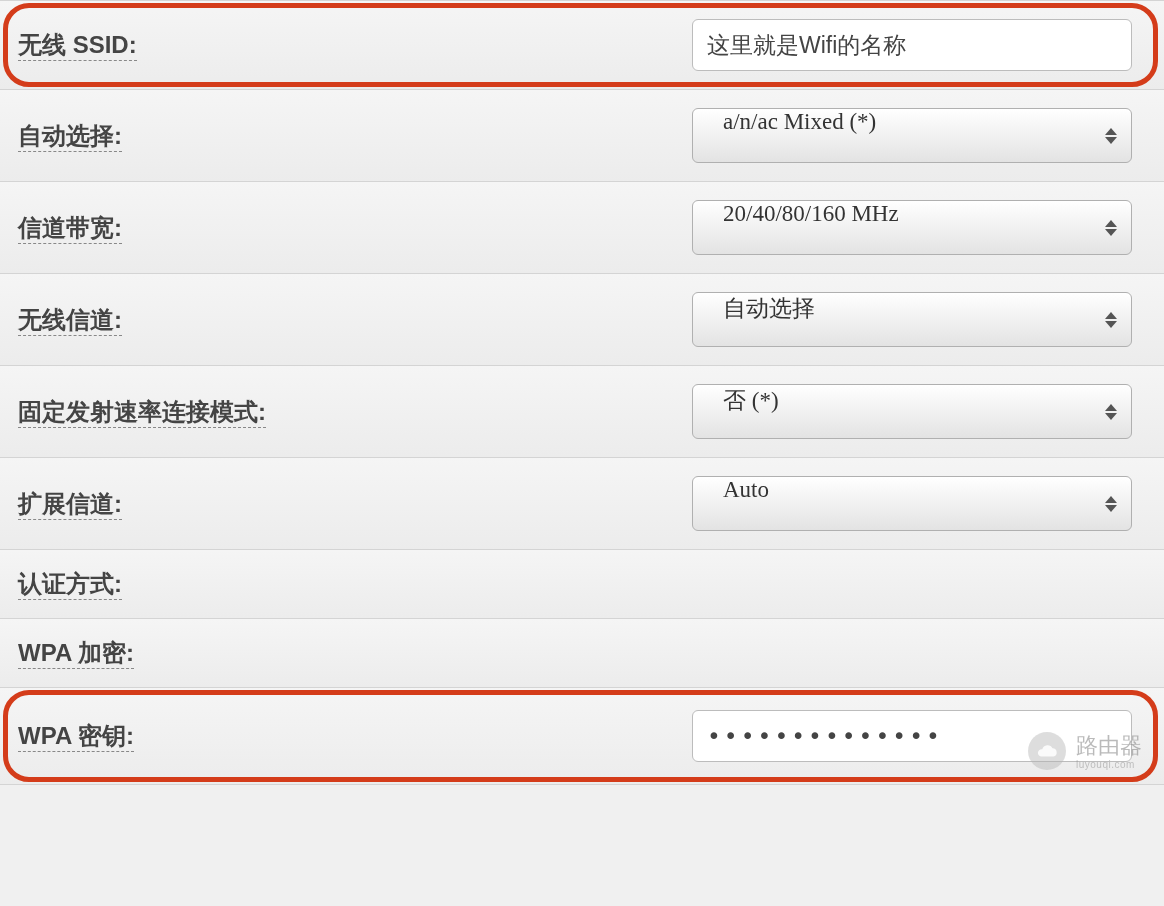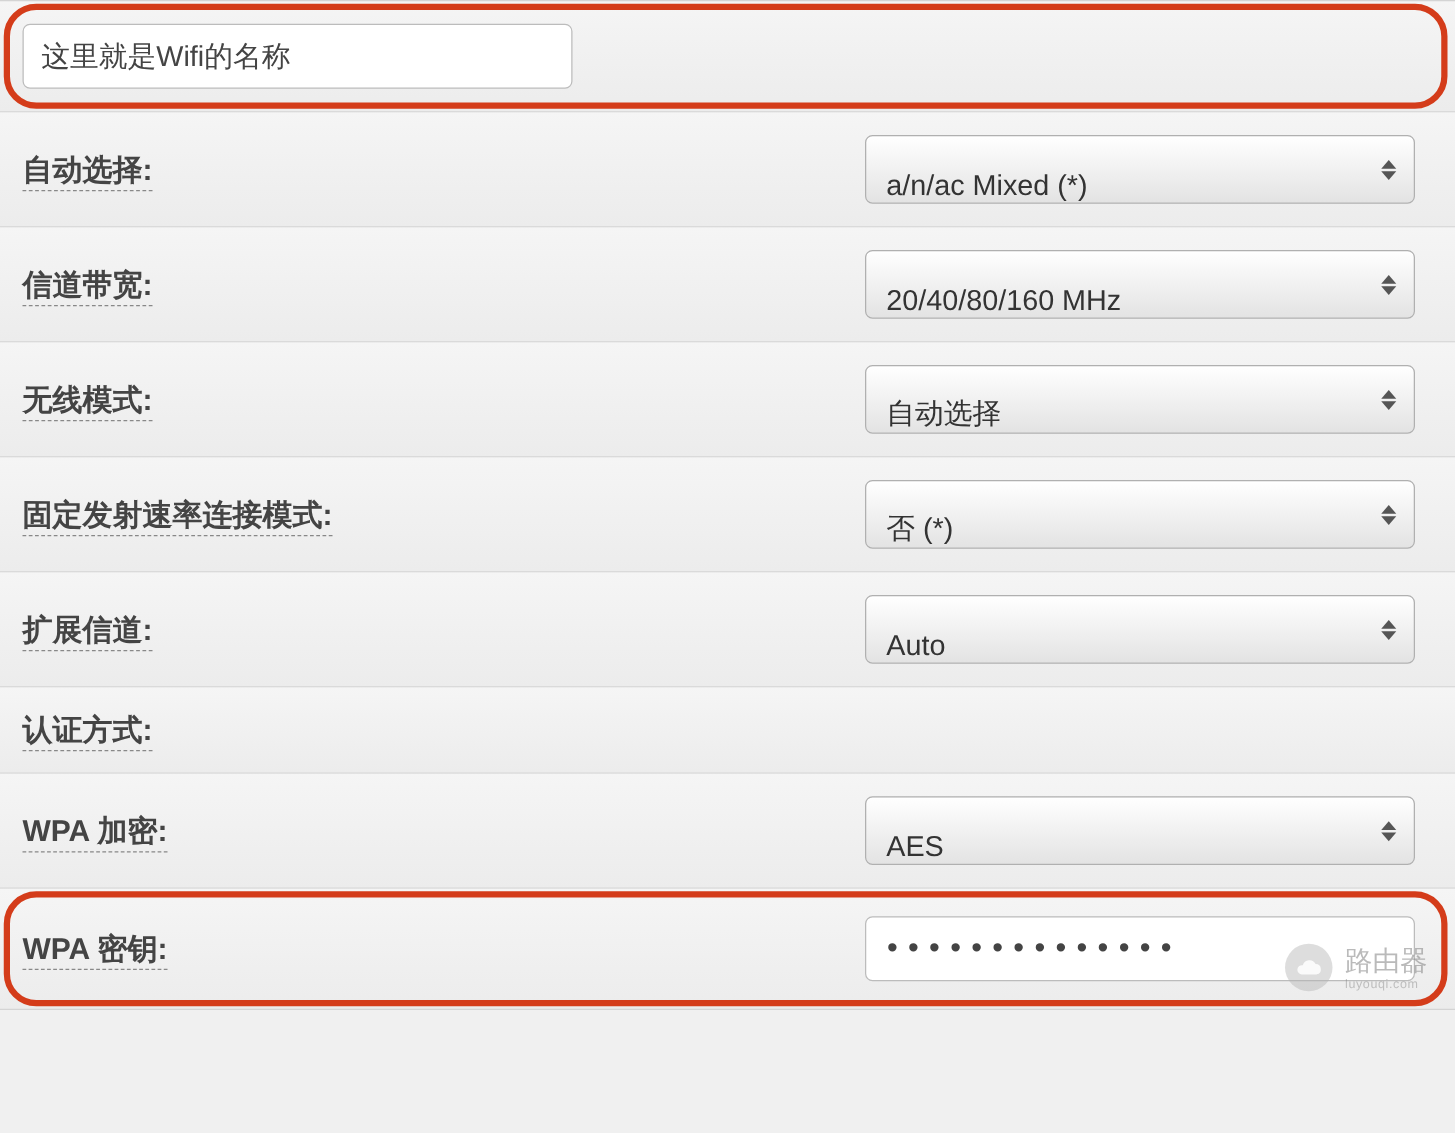--- a/index.html
+++ b/index.html
@@ -58,27 +58,28 @@
     position: relative;
     width: 440px;
   }
   .select-box {
     width: 100%;
     height: 55px;
     border: 1px solid #b0b0b0;
     border-radius: 6px;
     background: linear-gradient(#ffffff, #e3e3e3);
     box-shadow: inset 0 1px 0 #fff;
-    padding: 0 40px 0 16px;
+    padding: 0 40px 0 30px;
     font-size: 23px;
     color: #333;
     display: flex;
-    align-items: flex-end;
+    align-items: flex-start;
     cursor: pointer;
     position: relative;
+    font-family: Liberation Serif, serif;
   }
   .select-arrows {
     position: absolute;
     right: 14px;
     top: 50%;
     transform: translateY(-50%);
     display: flex;
     flex-direction: column;
     gap: 2px;
   }
@@ -172,20 +173,23 @@
     position: relative;
   }
 </style>
 </head>
 <body>
 
 <div class="container">
 
   <div class="row">
     <div class="highlight"></div>
+    <div class="label-cell">
+      <span class="label-text">无线 SSID:</span>
+    </div>
     <div class="control-cell">
       <input class="text-input" type="text" value="这里就是Wifi的名称" style="">
     </div>
   </div>
 
 
   <div class="row">
     <div class="label-cell">
       <span class="label-text">自动选择:</span>
     </div>
@@ -214,21 +218,21 @@
             <span class="arrow-up"></span>
               <span class="arrow-down"></span>
           </span>
         </div>
       </div>
     </div>
   </div>
 
   <div class="row">
     <div class="label-cell">
-      <span class="label-text">无线模式:</span>
+      <span class="label-text">无线信道:</span>
     </div>
     <div class="control-cell">
       <div class="select-wrap">
         <div class="select-box">
           <span>自动选择</span>
           <span class="select-arrows">
             <span class="arrow-up"></span>
               <span class="arrow-down"></span>
           </span>
         </div>
@@ -272,31 +276,20 @@
 
   <div class="row">
     <div class="label-cell">
       <span class="label-text">认证方式:</span>
     </div>
   </div>
 
   <div class="row">
     <div class="label-cell">
       <span class="label-text">WPA 加密:</span>
-    </div>
-    <div class="control-cell">
-      <div class="select-wrap">
-        <div class="select-box">
-          <span>AES</span>
-          <span class="select-arrows">
-            <span class="arrow-up"></span>
-              <span class="arrow-down"></span>
-          </span>
-        </div>
-      </div>
     </div>
   </div>
 
   <div class="row" style="padding-top:22px;padding-bottom:22px;">
     <div class="highlight"></div>
     <div class="label-cell">
       <span class="label-text">WPA 密钥:</span>
     </div>
     <div class="control-cell">
       <input class="text-input pwd-input" type="text" value="••••••••••••••" style="">

